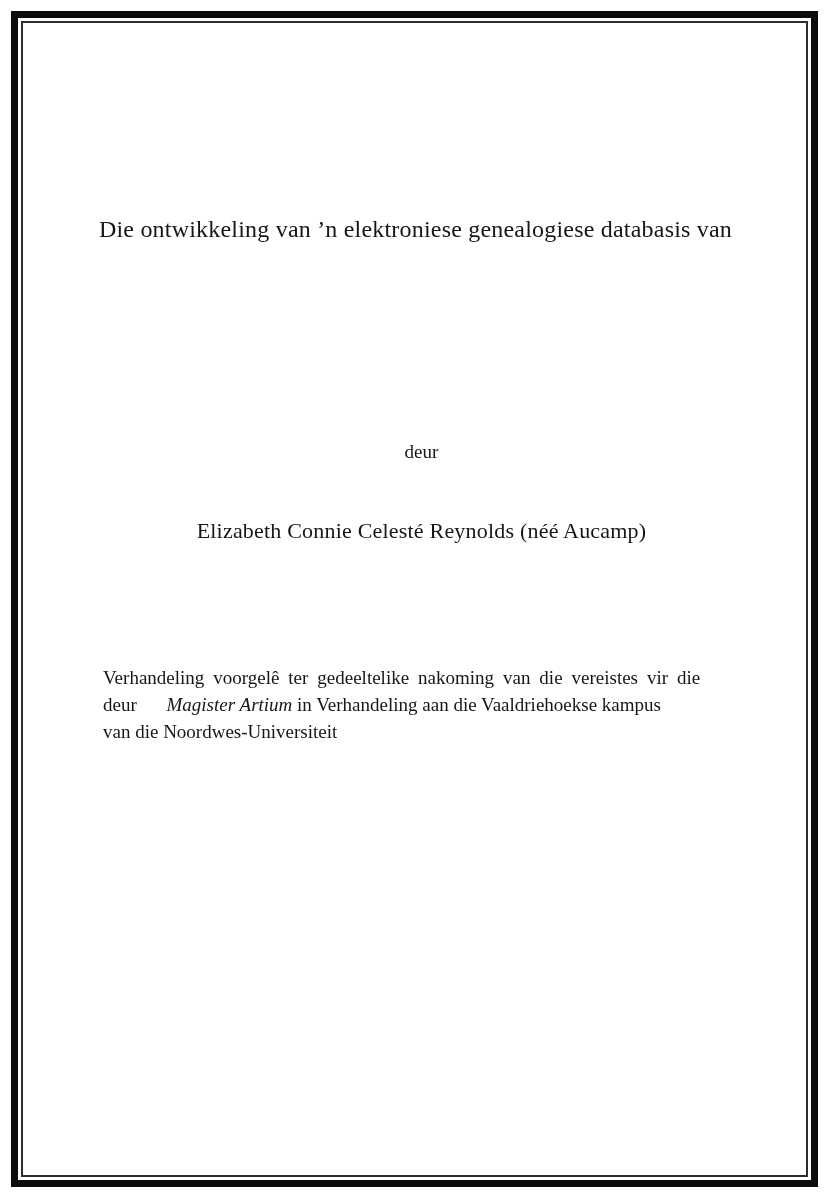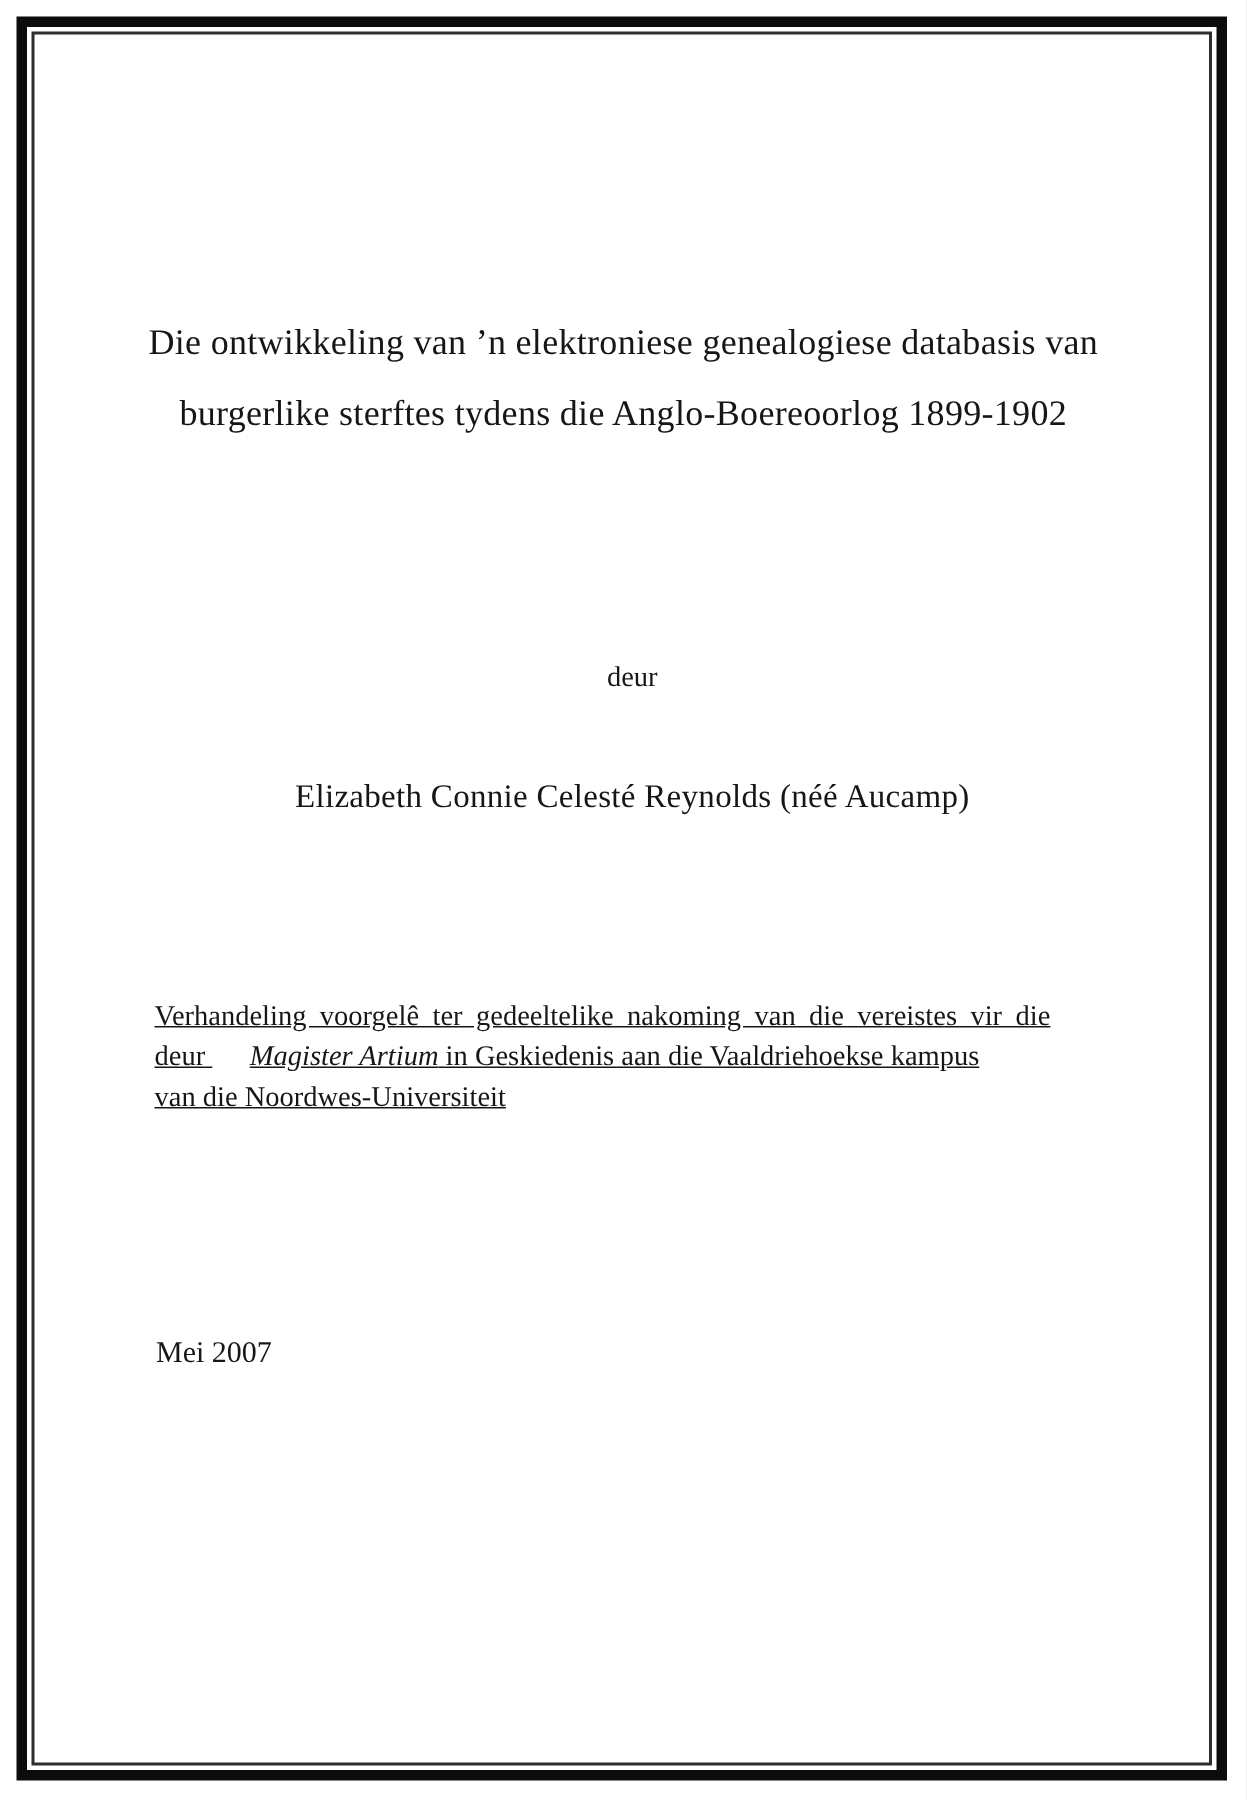--- a/index.html
+++ b/index.html
@@ -49,21 +49,20 @@
     font-size: 22px;
     text-align: center;
     letter-spacing: 0.2px;
   }
 
   .statement {
     position: absolute;
     left: 103px; top: 664px; width: 648px;
     font-size: 19px;
     line-height: 27px;
-    text-decoration: underline;
   }
   .st-line { white-space: nowrap; }
   .st-line.justified { word-spacing: 4.2px; }
   .italic { font-style: italic; margin-left: 25px; }
 
   .supervisor {
     position: absolute;
     left: 104px; top: 889px;
     font-size: 20px;
     line-height: 26px;
@@ -95,32 +94,30 @@
 <body>
 
 <div class="page">
   <div class="outer-frame"></div>
   <div class="inner-frame"></div>
 
   <div class="content">
 
     <h1 class="title">
       <span class="tl">Die ontwikkeling van ’n elektroniese genealogiese databasis van</span>
-      <span class="tl">burgerlike sterftes tydens die Anglo-Boereoorlog 1899-1902</span>
     </h1>
 
     <div class="byline">deur</div>
 
     <div class="author">Elizabeth Connie Celesté Reynolds (néé Aucamp)</div>
 
     <div class="statement">
       <div class="st-line justified">Verhandeling voorgelê ter gedeeltelike nakoming van die vereistes vir die</div>
-      <div class="st-line"><span>deur </span><span class="italic">Magister Artium</span><span> in Geskiedenis aan die Vaaldriehoekse kampus</span></div>
+      <div class="st-line"><span>deur </span><span class="italic">Magister Artium</span><span> in Verhandeling aan die Vaaldriehoekse kampus</span></div>
       <div class="st-line">van die Noordwes-Universiteit</div>
     </div>
 
     <div class="supervisor">
-      <div>Mei 2007</div>
     </div>
 
 
   </div>
 </div>
 
 </body></html>

